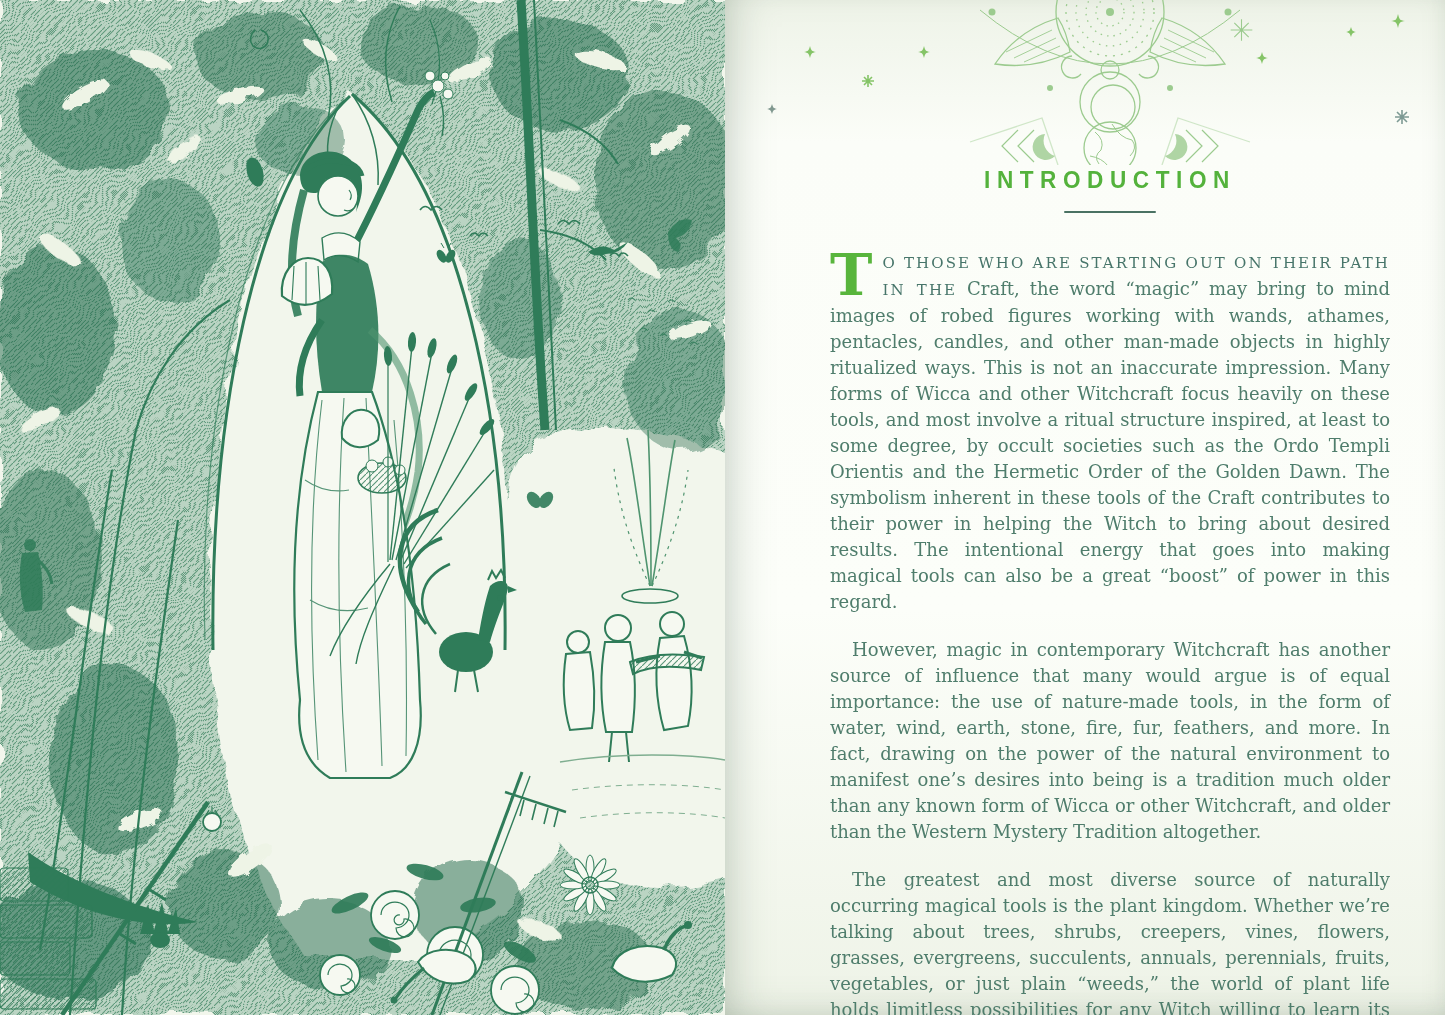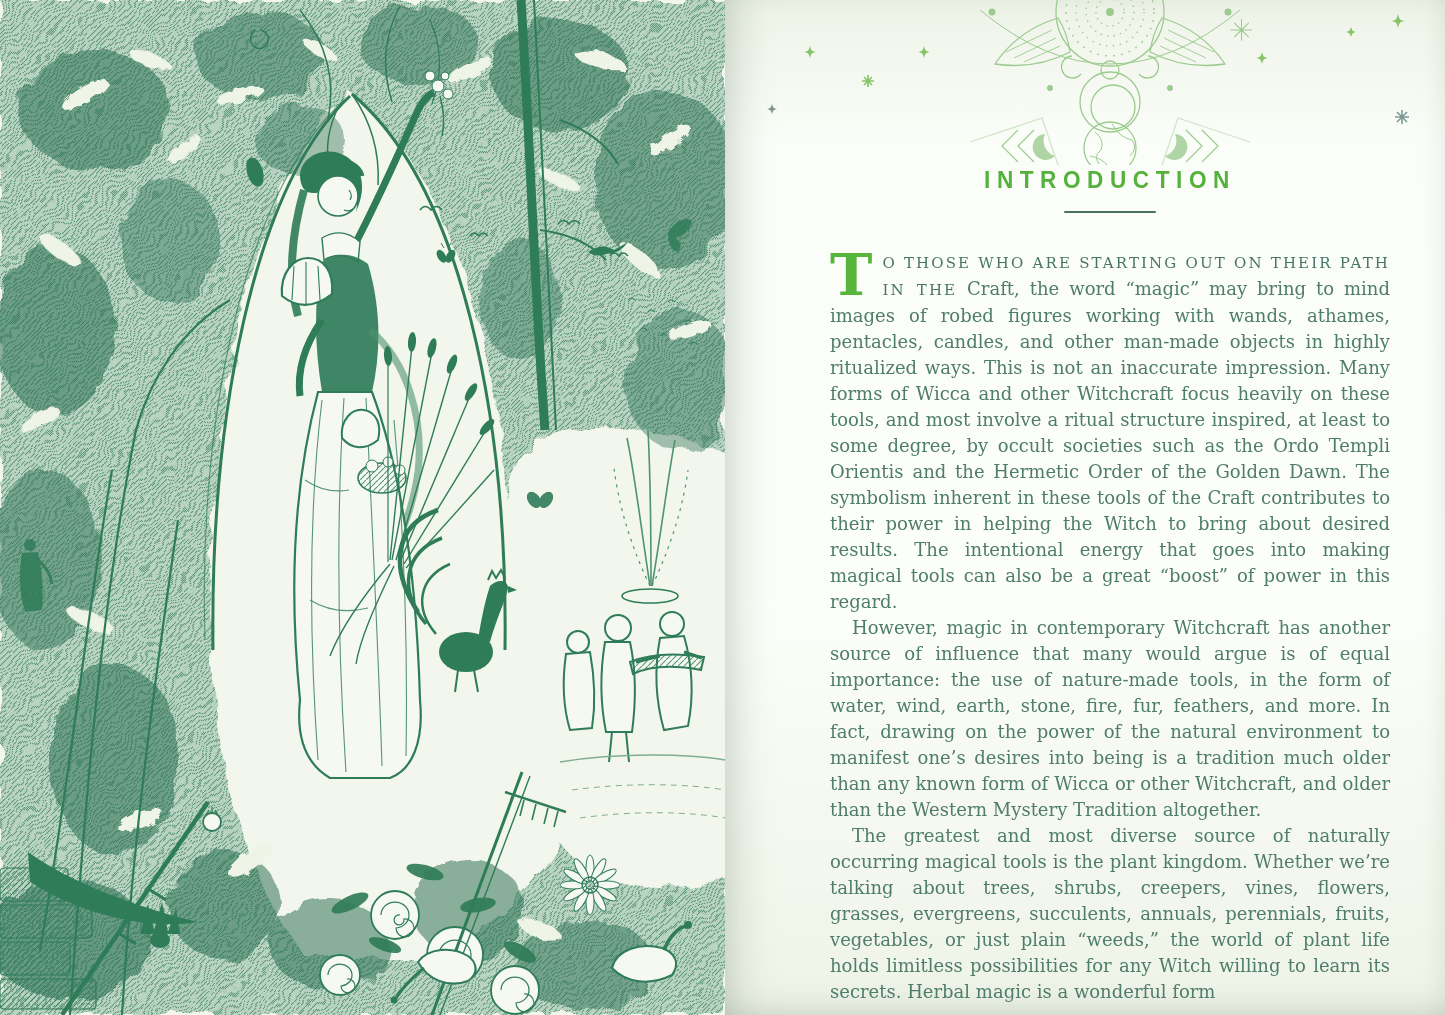--- a/index.html
+++ b/index.html
@@ -31,21 +31,21 @@
   }
   .chapter-title{
     margin:166px 0 0 0;text-align:center;
     font-family:"Liberation Sans","DejaVu Sans",sans-serif;
     font-size:24px;font-weight:bold;letter-spacing:7px;color:#54b23c;
     transform:scaleX(.94);transform-origin:center;
   }
   .divider{width:92px;height:2px;background:#4a7263;margin:17px auto 0 auto;border-radius:1px;}
   .bodycopy{margin-top:36px;color:#4f7d6c;font-size:18px;line-height:26px;text-align:justify;}
   .bodycopy p{margin:0;}
-  .bodycopy p.indent{text-indent:22px;}
+  .bodycopy p.indent{text-indent:22px;margin-top:22px;}
   .dropcap{
     float:left;color:#58b53c;font-weight:bold;
     font-size:57px;line-height:46px;padding:3px 10px 0 0;
   }
   .leadin{font-size:15px;letter-spacing:2.1px;color:#47756a;}
   .folio{
     position:absolute;bottom:42px;left:0;width:100%;text-align:center;
     font-size:17px;letter-spacing:5px;color:#4f7d6c;
   }
 </style>

